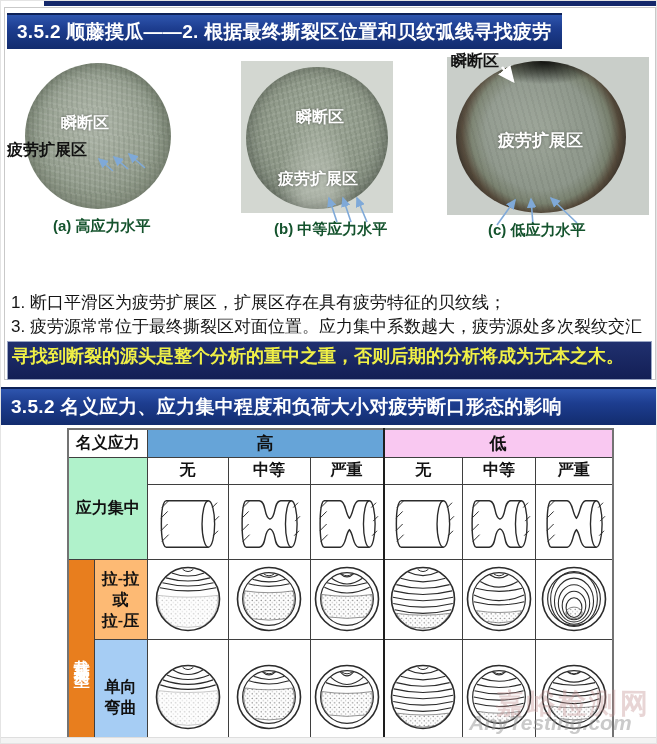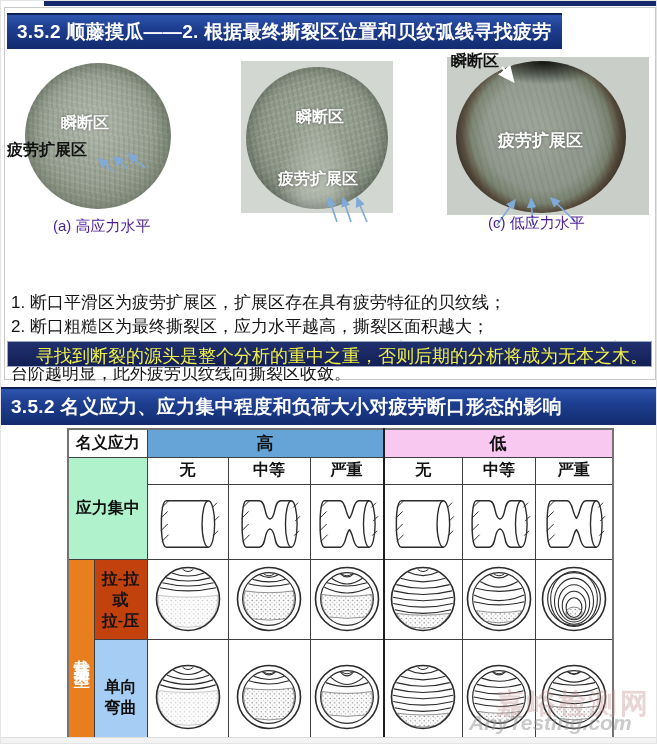--- a/index.html
+++ b/index.html
@@ -31,44 +31,44 @@
     radial-gradient(circle at 50% 40%,#a0aa9a 0%,#8f9989 50%,#7f897b 76%,#8d978b 100%);
     box-shadow:inset 0 0 16px rgba(30,35,28,.45);}
   #backC{left:446px;top:56px;width:202px;height:158px;background:#c9cec9;}
   #phC{left:455px;top:60px;width:170px;height:152px;background:
     radial-gradient(ellipse 55% 22% at 52% 1%,rgba(12,13,11,.92),transparent 65%),
     radial-gradient(circle at 32% 32%,rgba(255,255,255,.08),transparent 50%),
     repeating-linear-gradient(75deg,rgba(40,45,38,.07) 0 2px,transparent 2px 6px),
     radial-gradient(circle at 50% 48%,#99a295 0%,#8e978b 48%,#79816f 60%,#54493a 68%,#2e2822 77%,#191510 88%,#100d0a 100%);}
   .plabel{position:absolute;font-weight:bold;font-size:16px;color:#111;}
   .plabel.white{color:#fff;text-shadow:0 0 3px rgba(0,0,0,.45);}
-  .caption{position:absolute;font-weight:normal;font-size:15px;color:#4c1d95;}
+  .caption{position:absolute;font-weight:bold;font-size:15px;color:#14532d;}
   .arr{position:absolute;}
   
   #notes{position:absolute;left:10px;top:247px;width:640px;font-size:17px;line-height:23.5px;color:#141414;margin-top:43px;}
   
-  #hbar{position:absolute;left:6px;top:340px;width:645px;height:26px;box-sizing:border-box;
-        background:linear-gradient(180deg,#20306f,#131f55);color:#f0f046;font-weight:normal;
-        font-size:18px;line-height:29px;padding-left:28px;border:1px solid #9aa6c4;}
+  #hbar{position:absolute;left:6px;top:340px;width:645px;height:39px;box-sizing:border-box;
+        background:linear-gradient(180deg,#20306f,#131f55);color:#f0f046;font-weight:bold;
+        font-size:18px;line-height:29px;padding-left:4px;border:1px solid #9aa6c4;}
   
   .wm{position:absolute;pointer-events:none;white-space:nowrap;}
   #wmTop{left:515px;top:322px;font-size:20px;font-weight:bold;color:rgba(205,215,235,.5);letter-spacing:2px;}
   #wmCn{left:495px;top:684px;font-size:28px;font-weight:bold;color:rgba(195,145,145,.38);letter-spacing:3px;}
   #wmEn{left:468px;top:710px;font-size:21px;font-style:italic;font-weight:bold;color:rgba(150,150,150,.5);}
   
   #ftable{position:absolute;left:66px;top:427px;border-collapse:collapse;table-layout:fixed;
           font-family:"Liberation Serif","DejaVu Serif",serif;border:2px solid #737373;background:#fff;}
   #ftable td{border:1px solid #3f3f3f;text-align:center;vertical-align:middle;padding:0;overflow:hidden;color:#111;}
   .hCorner{background:#fff;font-size:16px;font-weight:bold;}
   .hHigh{background:#66a4d8;font-size:17px;font-weight:bold;}
   .hLow{background:#f9c8f1;font-size:17px;font-weight:bold;}
   .hSub{background:#fff;font-size:16px;font-weight:bold;}
   .cGreen{background:#b0f2cb;font-size:16px;font-weight:bold;}
   .cOrange{background:#e87e1e;color:#fff !important;font-size:16px;font-weight:bold;}
-  .cPink{background:#c2410c;font-size:16px;font-weight:bold;line-height:21px;}
+  .cPink{background:#fdba74;font-size:16px;font-weight:bold;line-height:21px;}
   .cBlue{background:#a6cdf4;font-size:16px;font-weight:bold;line-height:21px;}
   .vert{writing-mode:vertical-rl;text-orientation:upright;letter-spacing:4px;display:inline-block;}
   .hdiv{border-left:2px solid #1d1d1d !important;}
   .multiline{white-space:pre-line;}
   .sdg{width:70px;height:62px;display:block;margin:5px auto 0;}
   .cdg{width:72px;height:72px;display:block;margin:2px auto;}
   .cdg.big{width:72px;height:86px;}
   #footstrip{left:0;top:736px;width:657px;height:8px;background:#f3f3f3;border-top:1px solid #dedede;}
 </style>
 </head>
@@ -105,20 +105,21 @@
   <svg class="arr" style="left:320px;top:193px;width:54px;height:30px;" viewBox="0 0 54 30">
     <defs>
         <marker id="aB" markerWidth="7" markerHeight="6" refX="5.5" refY="3" orient="auto">
           <path d="M0 0 L6.5 3 L0 6 Z" fill="#7fa9d8"></path>
         </marker>
       </defs>
     <line x1="16" y1="28" x2="8" y2="4" stroke="#7fa9d8" stroke-width="1.6" marker-end="url(#aB)"></line>
     <line x1="30" y1="28" x2="22" y2="4" stroke="#7fa9d8" stroke-width="1.6" marker-end="url(#aB)"></line>
     <line x1="46" y1="28" x2="36" y2="4" stroke="#7fa9d8" stroke-width="1.6" marker-end="url(#aB)"></line>
   </svg>
+  <div class="caption" style="left:273px;top:219px;">(b) 中等应力水平</div>
 
   <div class="backplate" id="backC" style="position:absolute;"></div>
   <div class="photo" id="phC"></div>
   <div class="plabel" style="left:450px;top:50px;">瞬断区</div>
   <svg class="arr" style="left:497px;top:63px;width:24px;height:26px;" viewBox="0 0 24 26">
     <defs>
         <marker id="aW" markerWidth="7" markerHeight="6" refX="5.5" refY="3" orient="auto">
           <path d="M0 0 L6.5 3 L0 6 Z" fill="#fff"></path>
         </marker>
       </defs>
@@ -128,25 +129,24 @@
   <svg class="arr" style="left:488px;top:194px;width:92px;height:32px;" viewBox="0 0 92 32">
     <defs>
         <marker id="aC" markerWidth="7" markerHeight="6" refX="5.5" refY="3" orient="auto">
           <path d="M0 0 L6.5 3 L0 6 Z" fill="#7fa9d8"></path>
         </marker>
       </defs>
     <line x1="8" y1="30" x2="26" y2="5" stroke="#7fa9d8" stroke-width="1.6" marker-end="url(#aC)"></line>
     <line x1="44" y1="30" x2="42" y2="4" stroke="#7fa9d8" stroke-width="1.6" marker-end="url(#aC)"></line>
     <line x1="88" y1="28" x2="62" y2="3" stroke="#7fa9d8" stroke-width="1.6" marker-end="url(#aC)"></line>
   </svg>
-  <div class="caption" style="left:487px;top:213px;">(c) 低应力水平</div>
+  <div class="caption" style="left:487px;top:220px;">(c) 低应力水平</div>
 
   <div id="notes">
     <div>1. 断口平滑区为疲劳扩展区，扩展区存在具有疲劳特征的贝纹线；</div>
-    <div>2. 断口粗糙区为最终撕裂区，应力水平越高，撕裂区面积越大；</div>
     <div>3. 疲劳源常常位于最终撕裂区对面位置。应力集中系数越大，疲劳源处多次裂纹交汇台阶越明显，此外疲劳贝纹线向撕裂区收敛。</div>
   </div>
 
   <div id="hbar">
     <span>寻找到断裂的源头是整个分析的重中之重，否则后期的分析将成为无本之木。</span>
   </div>
 
 
   <div class="abs tbar" id="title2">
     <span>3.5.2 名义应力、应力集中程度和负荷大小对疲劳断口形态的影响</span>

